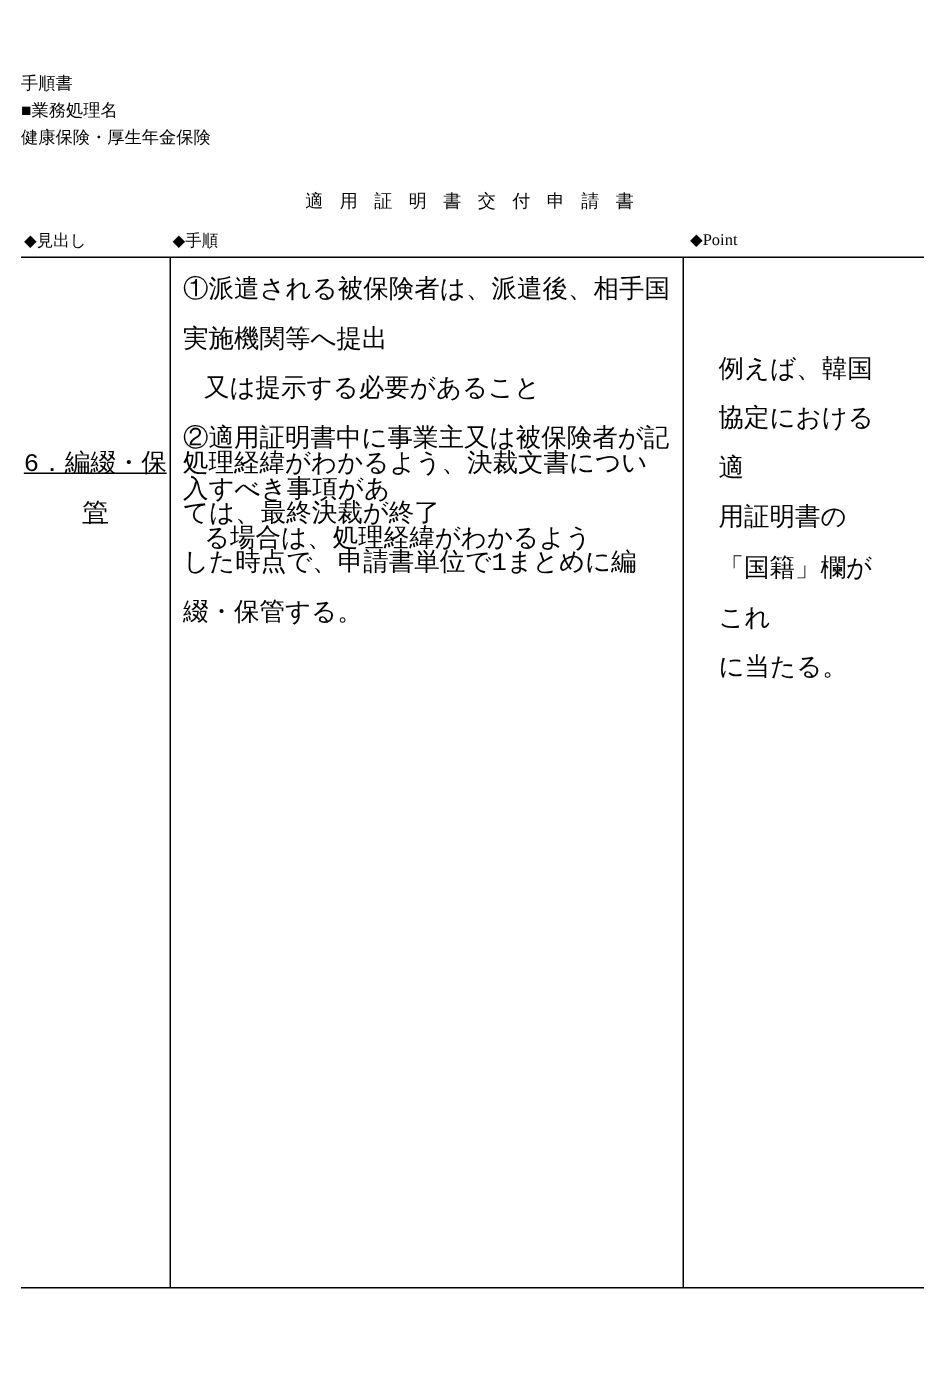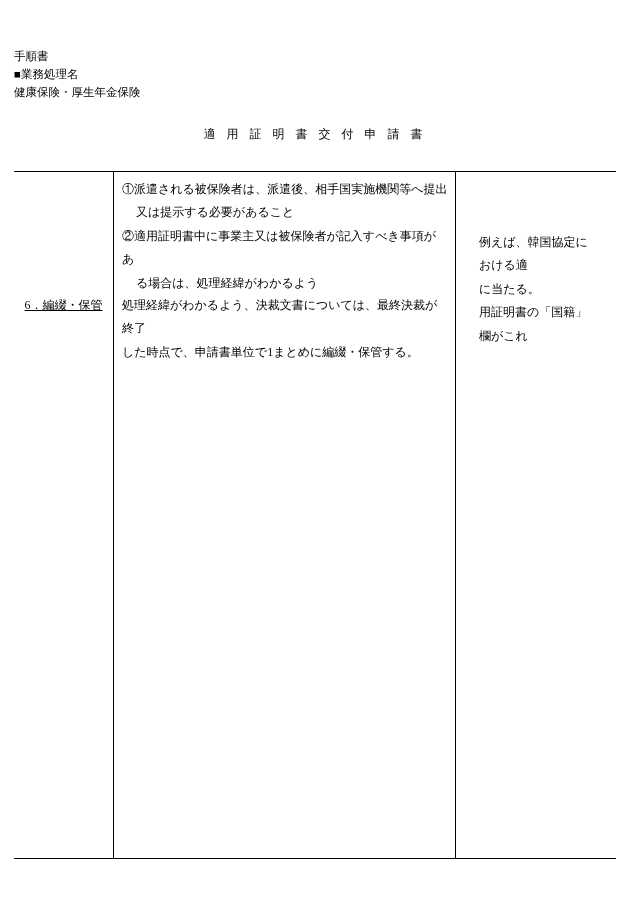--- a/index.html
+++ b/index.html
@@ -76,22 +76,23 @@
     bottom: 0;
     width: 0;
     border-left: 1px solid #000;
   }
   .vline-1 { left: 99px; }
   .vline-2 { left: 441px; }
 
   .cell {
     position: absolute;
     box-sizing: border-box;
-    font-size: 12px;
+    font-size: 17px;
     line-height: 1.95;
+    font-family: Liberation Mono, monospace;
   }
 
   
   .c1-label {
     left: 0;
     top: 122px;
     width: 99px;
     text-align: center;
   }
   .c1-label .underline {
@@ -145,20 +146,25 @@
   <div class="header-block">
     <div class="header-line">手順書</div>
     <div class="header-line">■業務処理名</div>
     <div class="header-line">健康保険・厚生年金保険</div>
   </div>
 
   <div class="doc-title">
     <span>適 用 証 明 書 交 付 申 請 書</span>
   </div>
 
+  <div class="col-heads">
+    <div class="ch ch-midashi">◆見出し</div>
+    <div class="ch ch-tejun">◆手順</div>
+    <div class="ch ch-point">◆Point</div>
+  </div>
 
   <div class="table">
     <div class="vline vline-1"></div>
     <div class="vline vline-2"></div>
 
     <div class="cell c1-label">
       <span class="underline">6．編綴・保管</span>
     </div>
 
     <div class="cell c2">
@@ -175,19 +181,19 @@
     <div class="cell c2-block2">
       <p>
         <span>処理経緯がわかるよう、決裁文書については、最終決裁が終了</span>
         <span class="cont">した時点で、申請書単位で1まとめに編綴・保管する。</span>
       </p>
     </div>
 
     <div class="cell c3">
       <p>
         <span>例えば、韓国協定における適</span>
+        <span class="cont">用証明書の「国籍」欄がこれ</span>
         <span class="cont">に当たる。</span>
-        <span class="cont">用証明書の「国籍」欄がこれ</span>
       </p>
     </div>
   </div>
 
 </div>
 
 </body></html>

